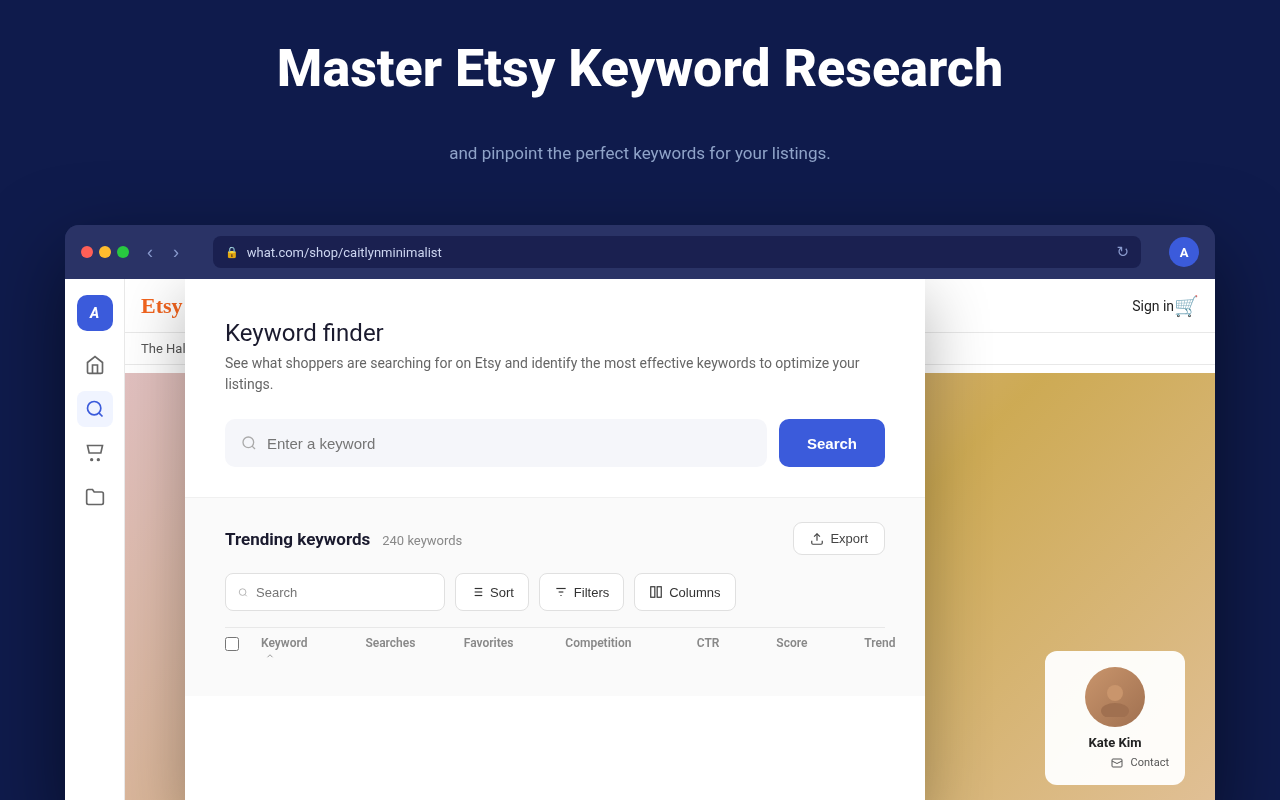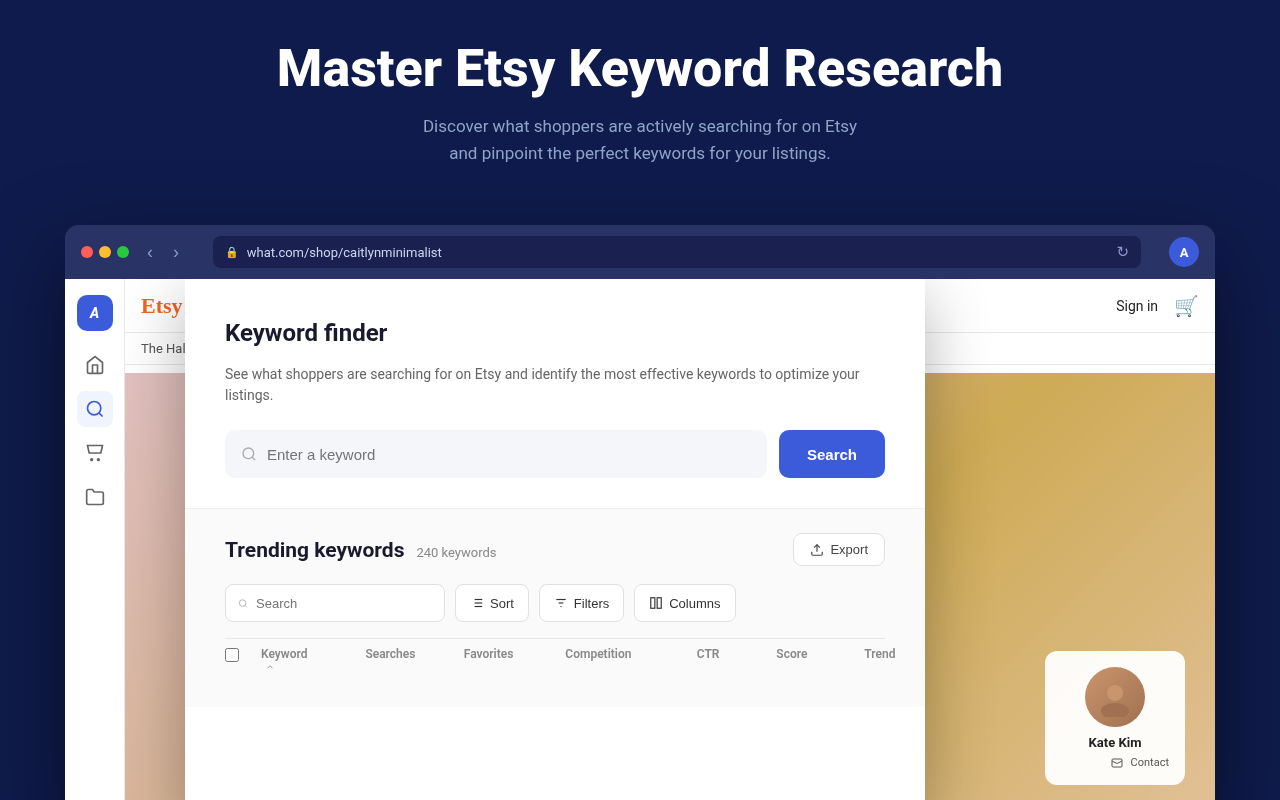--- a/index.html
+++ b/index.html
@@ -189,21 +189,21 @@
       padding: 0 16px;
       font-size: 14px;
       color: #aaa;
       display: flex;
       align-items: center;
       gap: 8px;
     }
 
     .etsy-search-icon { color: #888; font-size: 14px; }
 
-    .etsy-nav { display: flex; gap: 16px; margin-left: auto; align-items: center; font-size: 14px; color: #222; }
+    .etsy-nav { display: flex; margin-left: auto; align-items: center; font-size: 14px; color: #222; }
 
     
     .etsy-nav-bar {
       background: white;
       border-bottom: 1px solid #e8e8e8;
       padding: 8px 16px;
       font-size: 13px;
       color: #555;
     }
 
@@ -231,23 +231,23 @@
       bottom: 0;
       border-radius: 0;
     }
 
     .modal-top {
       padding: 40px 40px 30px;
     }
 
     .modal-title {
       font-size: 24px;
-      font-weight: 700;
+      font-weight: 400;
       color: #1a1a2e;
-      margin-bottom: 17px;
+      margin-bottom: 6px;
     }
 
     .modal-desc {
       font-size: 14px;
       color: #666;
       line-height: 1.5;
       margin-bottom: 24px;
     }
 
     .keyword-search-row {
@@ -296,21 +296,21 @@
     }
 
     .trending-header {
       display: flex;
       align-items: center;
       justify-content: space-between;
       margin-bottom: 18px;
     }
 
     .trending-title {
-      font-size: 21px;
+      font-size: 17px;
       font-weight: 700;
       color: #1a1a2e;
     }
 
     .trending-count {
       font-size: 13px;
       color: #888;
       margin-left: 8px;
       font-weight: 400;
     }
@@ -436,21 +436,21 @@
       justify-content: flex-end;
       gap: 8px;
     }
   </style>
 </head>
 <body>
 
 <div class="hero">
   <h1 class="hero-title">Master Etsy Keyword Research</h1>
   <p class="hero-subtitle">
-    <span>Discover what shoppers are actively searching for on Etsy</span><br>
+    <br>
     <span>and pinpoint the perfect keywords for your listings.</span>
   </p>
 </div>
 
 <div class="browser-wrapper">
 
   <div class="browser-chrome">
     <div class="browser-dots">
       <div class="dot dot-red"></div>
       <div class="dot dot-yellow"></div>

